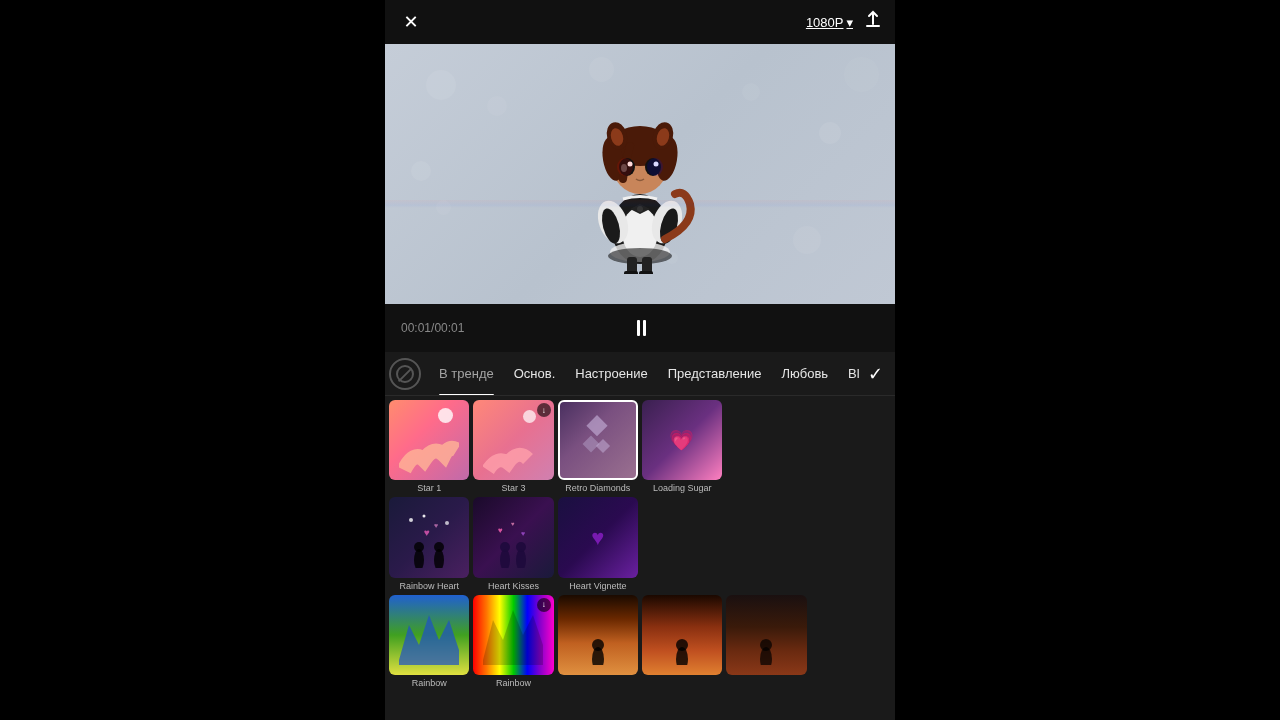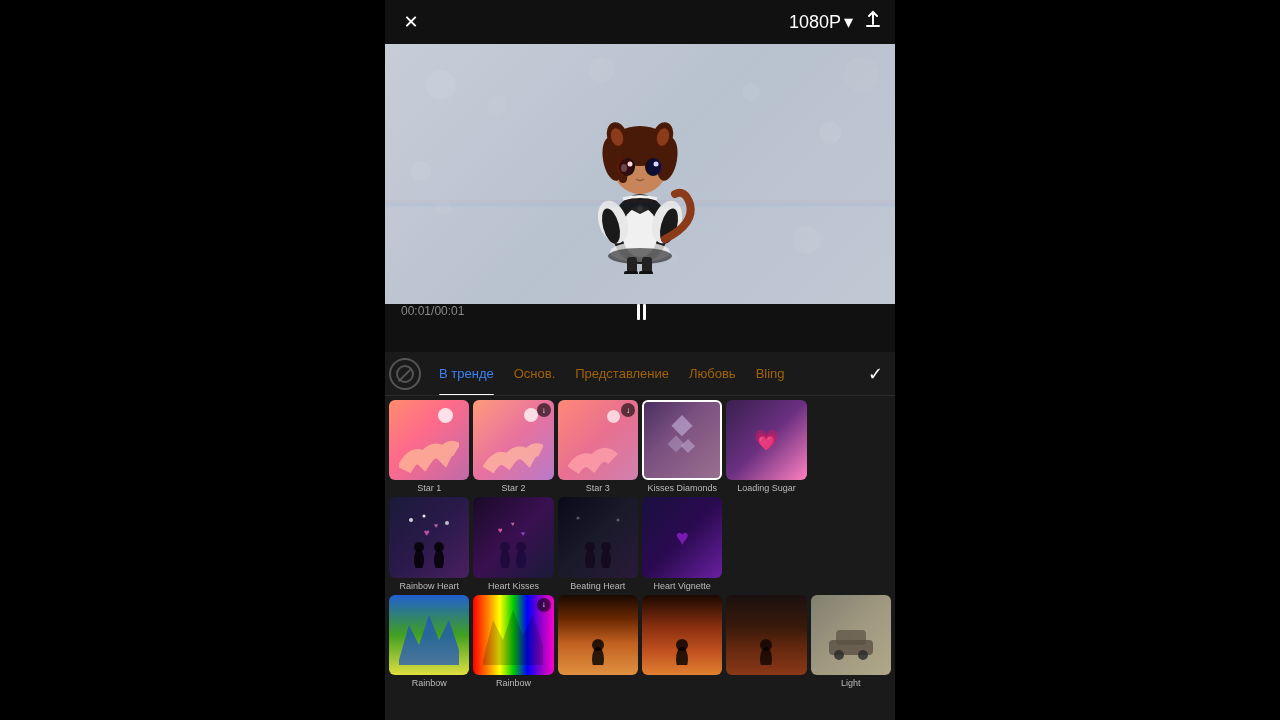--- a/index.html
+++ b/index.html
@@ -51,27 +51,28 @@
     }
 
     .header-right {
       display: flex;
       align-items: center;
       gap: 10px;
     }
 
     .resolution-btn {
       color: #fff;
-      font-size: 18px;
+      font-size: 13px;
       background: none;
       border: none;
       cursor: pointer;
       display: flex;
       align-items: center;
       gap: 3px;
+      text-decoration: underline;
     }
 
     .upload-btn {
       color: #fff;
       font-size: 18px;
       cursor: pointer;
     }
 
     
     .video-preview {
@@ -124,21 +125,21 @@
       background: linear-gradient(transparent 60%, rgba(255,50,50,0.04) 60%, rgba(0,50,255,0.04) 62%, transparent 63%);
       z-index: 3;
       pointer-events: none;
     }
 
     
     .timeline-bar {
       height: 48px;
       background: #111;
       display: flex;
-      align-items: flex-start;
+      align-items: center;
       justify-content: space-between;
       padding: 0 16px;
       flex-shrink: 0;
     }
 
     .time-display {
       color: #888;
       font-size: 12px;
     }
 
@@ -207,34 +208,34 @@
 
     .tab-list {
       display: flex;
       align-items: center;
       gap: 0;
       flex: 1;
       overflow: hidden;
     }
 
     .tab-item {
-      color: #a16207;
+      color: #e5e5e5;
       font-size: 13px;
       padding: 0 10px;
       height: 44px;
       display: flex;
       align-items: center;
       cursor: pointer;
       white-space: nowrap;
       position: relative;
       flex-shrink: 0;
     }
 
     .tab-item.active {
-      color: #3b82f6;
+      color: #a3a3a3;
     }
 
     .tab-item.active::after {
       content: '';
       position: absolute;
       bottom: 0;
       left: 10px;
       right: 10px;
       height: 2px;
       background: #fff;
@@ -502,20 +503,23 @@
       <div class="no-effect-icon"></div>
     </div>
     <div class="tab-list">
       <div class="tab-item active">
         <span>В тренде</span>
       </div>
       <div class="tab-item">
         <span>Основ.</span>
       </div>
       <div class="tab-item">
+        <span>Настроение</span>
+      </div>
+      <div class="tab-item">
         <span>Представление</span>
       </div>
       <div class="tab-item">
         <span>Любовь</span>
       </div>
       <div class="tab-item">
         <span>Bling</span>
       </div>
     </div>
     <div class="check-btn">
@@ -532,32 +536,20 @@
           <div class="thumb-inner">
             <div class="moon-shape" style="top:10%;right:20%;width:15px;height:15px;background:rgba(255,255,255,0.8);"></div>
             <svg width="60" height="40" viewBox="0 0 60 40" style="position:absolute;bottom:5px;">
               <path d="M 5 35 Q 15 15 25 25 Q 35 10 45 20 Q 50 10 58 15" fill="none" stroke="rgba(255,180,150,0.8)" stroke-width="15"></path>
             </svg>
           </div>
         </div>
         <div class="filter-label">Star 1</div>
       </div>
 
-      <div class="filter-item">
-        <div class="filter-thumb thumb-star2">
-          <div class="download-badge"></div>
-          <div class="thumb-inner">
-            <div style="position:absolute;top:10%;right:20%;width:14px;height:14px;background:rgba(255,255,255,0.75);border-radius:50%;"></div>
-            <svg width="60" height="40" viewBox="0 0 60 40" style="position:absolute;bottom:5px;">
-              <path d="M 5 35 Q 15 18 25 26 Q 35 12 45 22 Q 50 12 58 16" fill="none" stroke="rgba(255,180,160,0.8)" stroke-width="13"></path>
-            </svg>
-          </div>
-        </div>
-        <div class="filter-label">Star 2</div>
-      </div>
 
       <div class="filter-item">
         <div class="filter-thumb thumb-star3">
           <div class="download-badge"></div>
           <div class="thumb-inner">
             <div style="position:absolute;top:12%;right:22%;width:13px;height:13px;background:rgba(255,255,255,0.7);border-radius:50%;"></div>
             <svg width="60" height="40" viewBox="0 0 60 40" style="position:absolute;bottom:5px;">
               <path d="M 5 35 Q 15 20 25 28 Q 35 14 45 24" fill="none" stroke="rgba(255,160,170,0.8)" stroke-width="14"></path>
             </svg>
           </div>
@@ -568,21 +560,21 @@
       <div class="filter-item selected">
         <div class="filter-thumb thumb-retro" style="border:2px solid white;">
           <div class="thumb-inner">
             <svg width="55" height="55" viewBox="0 0 55 55">
               <rect x="20" y="5" width="15" height="15" transform="rotate(45 27 12)" fill="rgba(200,180,220,0.6)"></rect>
               <rect x="15" y="25" width="12" height="12" transform="rotate(45 21 31)" fill="rgba(180,160,200,0.5)"></rect>
               <rect x="28" y="28" width="10" height="10" transform="rotate(45 33 33)" fill="rgba(200,180,220,0.5)"></rect>
             </svg>
           </div>
         </div>
-        <div class="filter-label">Kisses Diamonds</div>
+        <div class="filter-label">Retro Diamonds</div>
       </div>
 
 
       <div class="filter-item">
         <div class="filter-thumb thumb-loading">
           <div class="thumb-inner">
             <div style="font-size:20px;color:#ff80c0;">💗</div>
           </div>
         </div>
         <div class="filter-label">Loading Sugar</div>
@@ -624,35 +616,20 @@
               <text x="15" y="25" font-size="8" fill="rgba(255,100,180,0.8)">♥</text>
               <text x="28" y="18" font-size="6" fill="rgba(255,150,200,0.7)">♥</text>
               <text x="38" y="28" font-size="7" fill="rgba(200,100,255,0.6)">♥</text>
             </svg>
           </div>
         </div>
         <div class="filter-label">Heart Kisses</div>
       </div>
 
 
-      <div class="filter-item">
-        <div class="filter-thumb thumb-beating-heart">
-          <div class="thumb-inner">
-            <svg width="60" height="60" viewBox="0 0 60 60">
-              <ellipse cx="22" cy="52" rx="5" ry="11" fill="rgba(20,10,30,0.9)"></ellipse>
-              <circle cx="22" cy="39" r="5" fill="rgba(20,10,30,0.9)"></circle>
-              <ellipse cx="38" cy="52" rx="5" ry="11" fill="rgba(20,10,30,0.9)"></ellipse>
-              <circle cx="38" cy="39" r="5" fill="rgba(20,10,30,0.9)"></circle>
-              <circle cx="10" cy="10" r="1.5" fill="rgba(255,255,255,0.3)"></circle>
-              <circle cx="50" cy="12" r="1.5" fill="rgba(255,255,255,0.3)"></circle>
-            </svg>
-          </div>
-        </div>
-        <div class="filter-label">Beating Heart</div>
-      </div>
 
       <div class="filter-item">
         <div class="filter-thumb thumb-heart-vignette">
           <div class="thumb-inner">
             <div style="font-size:22px;color:rgba(140,30,200,0.8);">♥</div>
           </div>
         </div>
         <div class="filter-label">Heart Vignette</div>
       </div>
 
@@ -713,33 +690,19 @@
           <div class="thumb-inner">
             <svg width="60" height="60" viewBox="0 0 60 60">
               <ellipse cx="30" cy="54" rx="6" ry="12" fill="rgba(0,0,0,0.7)"></ellipse>
               <circle cx="30" cy="40" r="6" fill="rgba(0,0,0,0.7)"></circle>
             </svg>
           </div>
         </div>
         <div class="filter-label"></div>
       </div>
 
-      <div class="filter-item">
-        <div class="filter-thumb thumb-car">
-          <div class="thumb-inner">
-            <svg width="60" height="60" viewBox="0 0 60 60">
-
-              <rect x="8" y="35" width="44" height="15" rx="4" fill="rgba(80,70,60,0.7)"></rect>
-              <rect x="15" y="25" width="30" height="15" rx="4" fill="rgba(90,80,65,0.7)"></rect>
-              <circle cx="18" cy="50" r="5" fill="rgba(40,40,40,0.8)"></circle>
-              <circle cx="42" cy="50" r="5" fill="rgba(40,40,40,0.8)"></circle>
-            </svg>
-          </div>
-        </div>
-        <div class="filter-label">Light</div>
-      </div>
     </div>
 
   </div>
 
 </div>
 
 <div style="width:385px; height:720px; background:#000; flex-shrink:0;"></div>
 
 </body></html>

